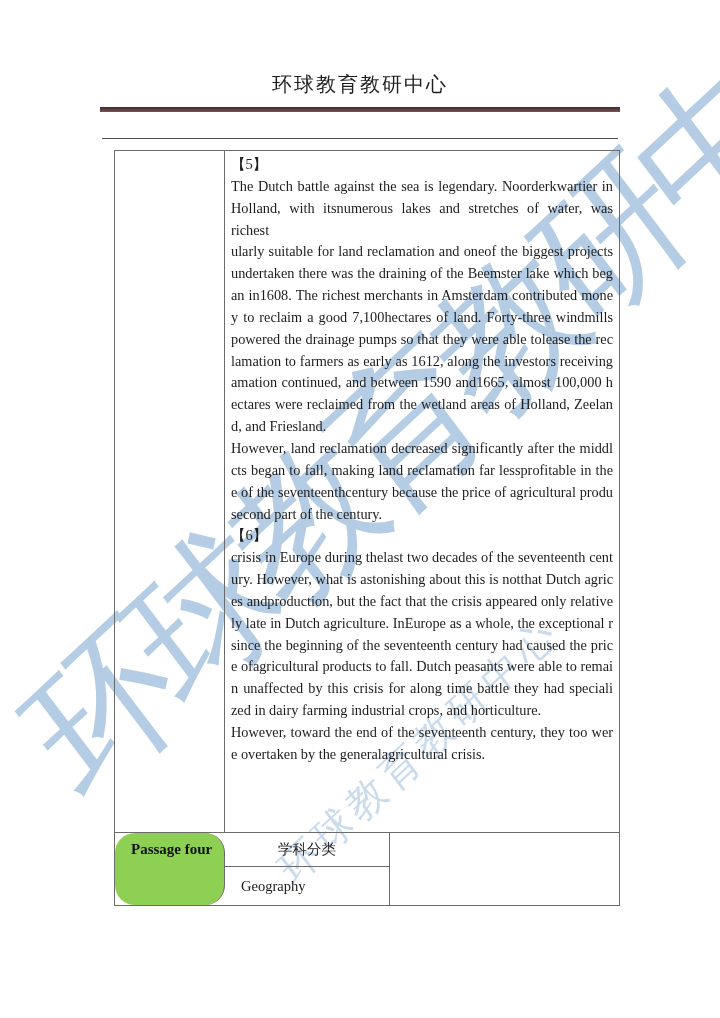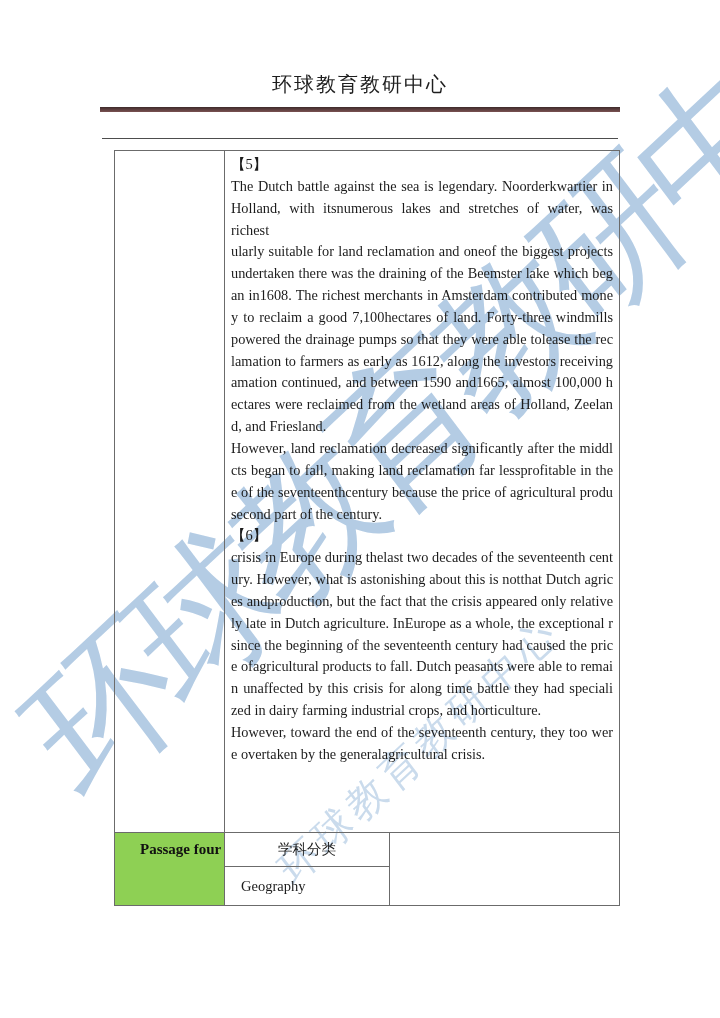--- a/index.html
+++ b/index.html
@@ -47,21 +47,21 @@
     grid-column:2/4;grid-row:1;border-bottom:1px solid var(--bd);
     padding:3px 6px 0 6px;font-size:14.3px;
   }
   .line{line-height:21.85px;white-space:nowrap;text-align:left;}
   .line.j{white-space:normal;text-align:justify;text-align-last:justify;}
   .line.marker{font-size:14.5px;}
 
   .label-cell{
     grid-column:1;grid-row:2/4;background:var(--green,#8ed054);
     border-right:1px solid var(--bd);
-    font-weight:bold;font-size:15px;padding:8px 0 0 25px;color:#111;
+    font-weight:bold;font-size:15px;padding:8px 0 0 16px;color:#111;border-radius:20px;
   }
   .hdr-cell{
     font-size:14.5px;display:flex;align-items:center;justify-content:center;
     border-bottom:1px solid var(--bd);
   }
   .hdr-cell.c1{grid-column:2;grid-row:2;border-right:1px solid var(--bd);text-align:right;}
   .hdr-cell.c2{grid-column:3;grid-row:2;}
   .val-cell{
     font-size:14.5px;display:flex;align-items:center;padding-left:16px;
   }

